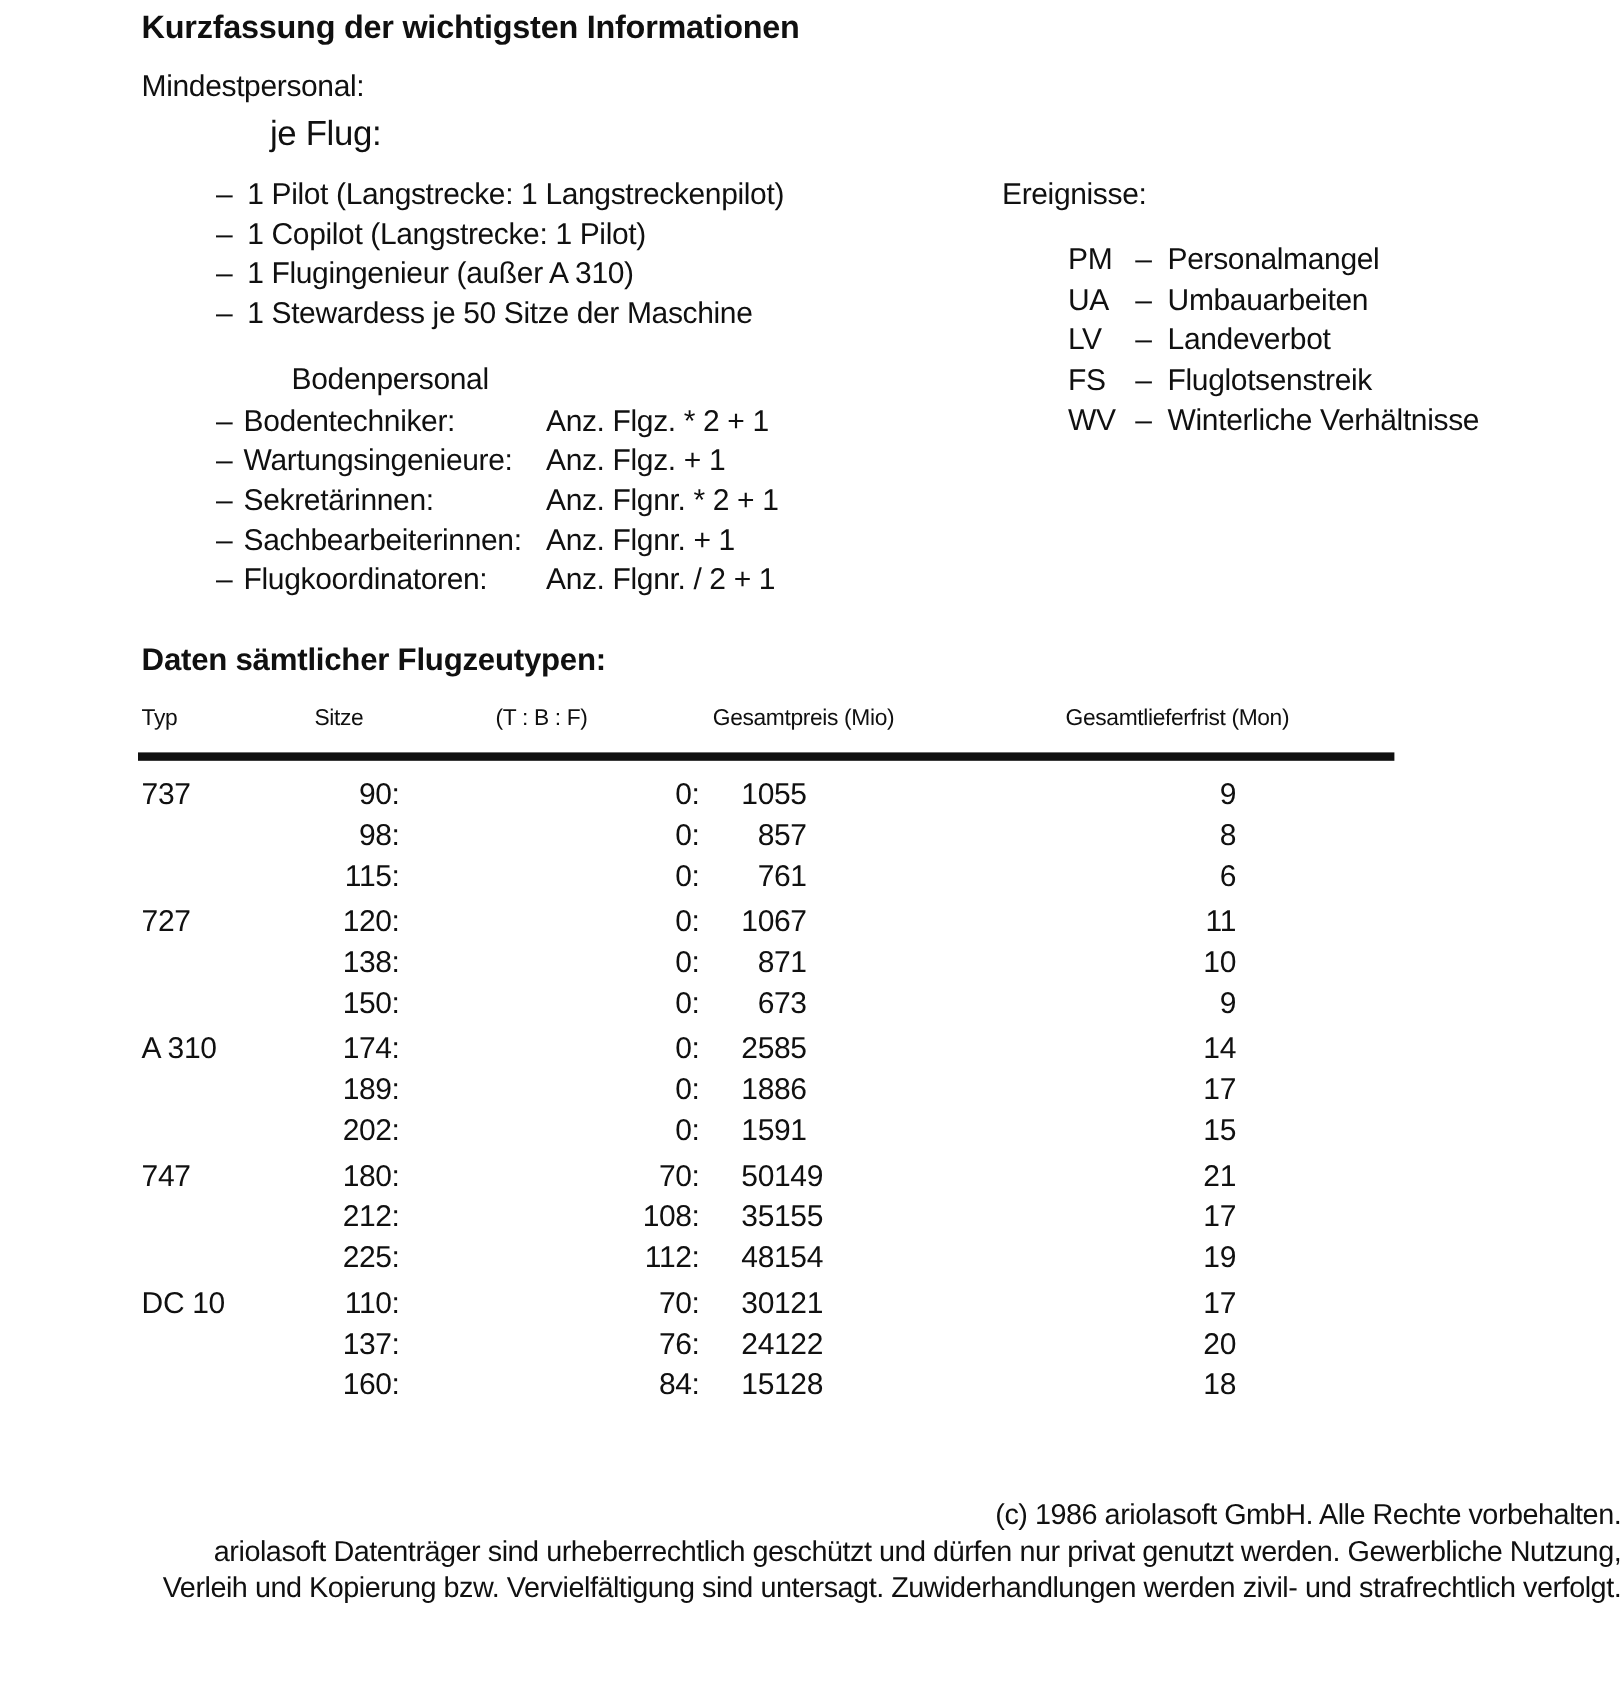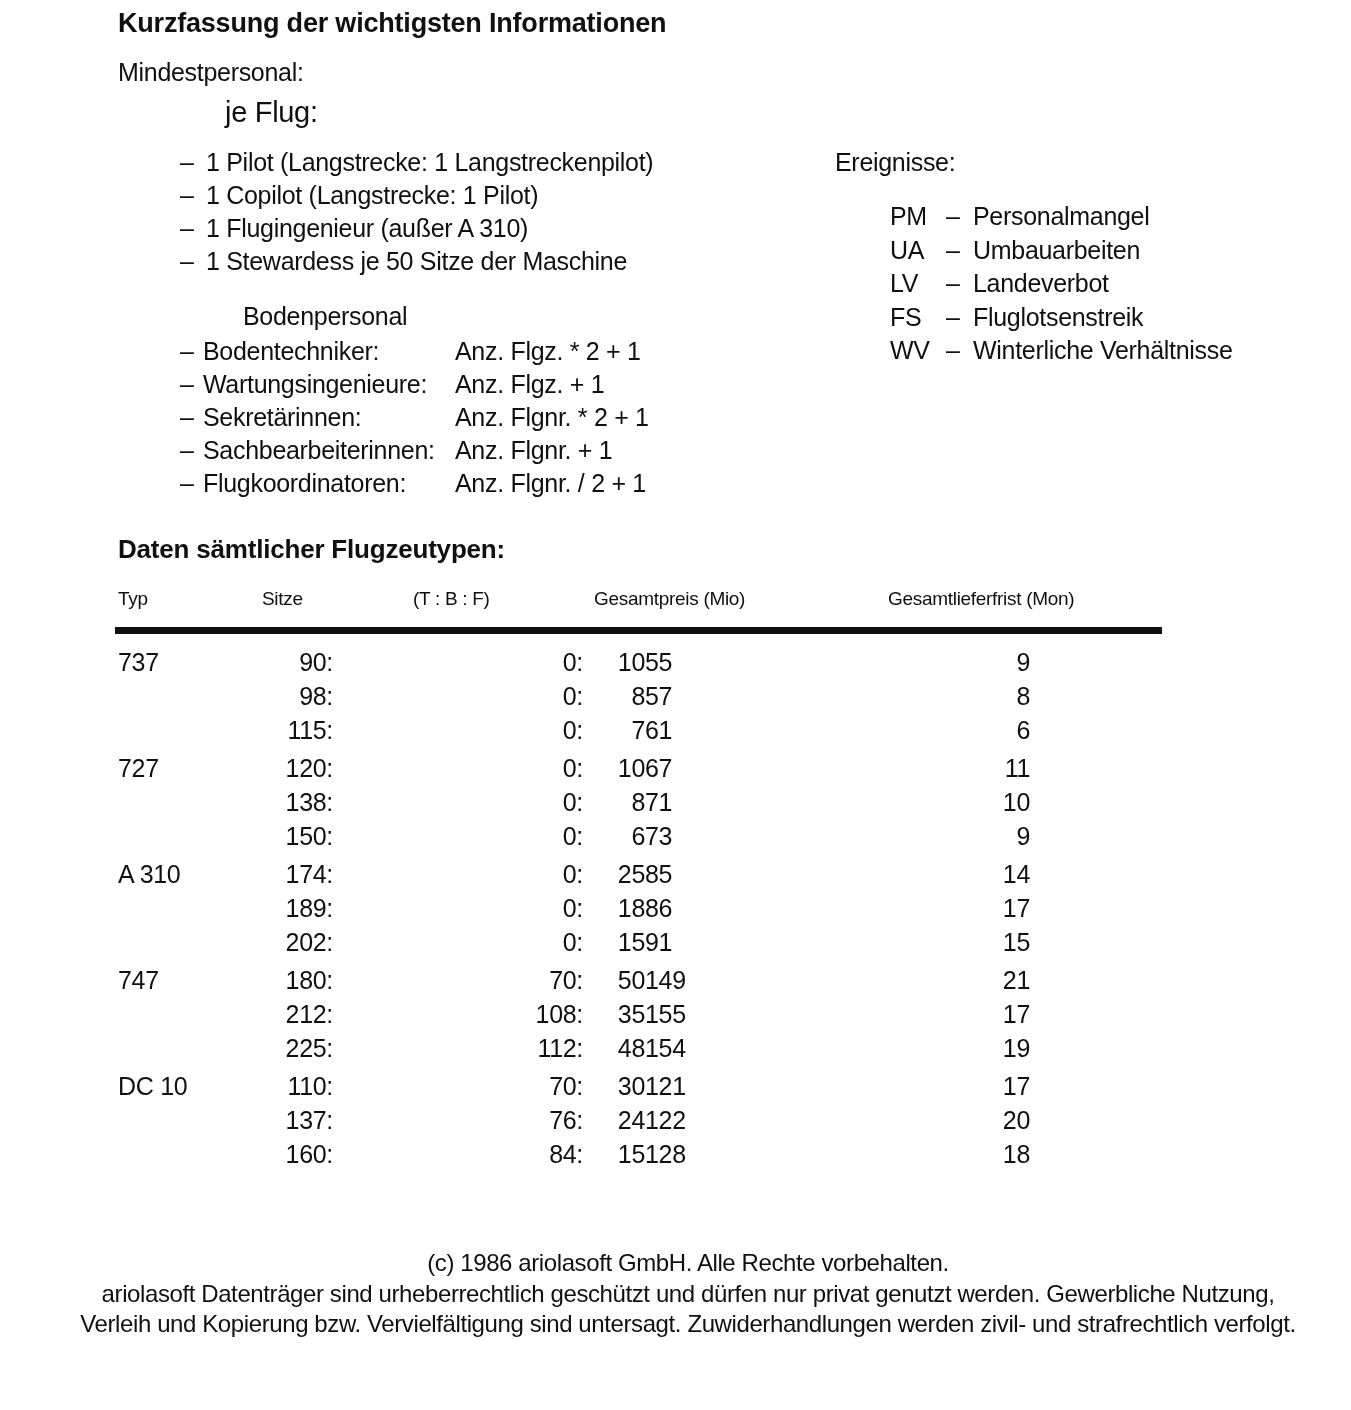--- a/index.html
+++ b/index.html
@@ -47,21 +47,21 @@
   #table-body { left: 118px; top: 648px; font-size: 25px; letter-spacing: -0.3px; }
   .trow { display: flex; height: 34px; }
   .group-start { margin-top: 4px; }
   .c-typ   { width: 145px; }
   .c-sitze { width: 70px;  text-align: right; }
   .c-tbf   { width: 312px; display: flex; justify-content: flex-end; }
   .tb-b    { display: inline-block; width: 62px; text-align: right; }
   .c-preis { width: 88px;  text-align: left; }
   .c-frist { width: 297px; text-align: right; }
 
-  #footer { left: 25px; top: 1248px; width: 1326px; text-align: center; font-size: 24px; line-height: 30.5px; letter-spacing: -0.4px; }
+  #footer { left: 25px; top: 1248px; width: 1326px; text-align: right; font-size: 24px; line-height: 30.5px; letter-spacing: -0.4px; }
 </style>
 </head>
 <body>
 
 <div class="page">
 
   <div class="abs" id="title">Kurzfassung der wichtigsten Informationen</div>
 
   <div class="abs" id="mindest-heading">Mindestpersonal:</div>
   <div class="abs" id="jeflug">je Flug:</div>

